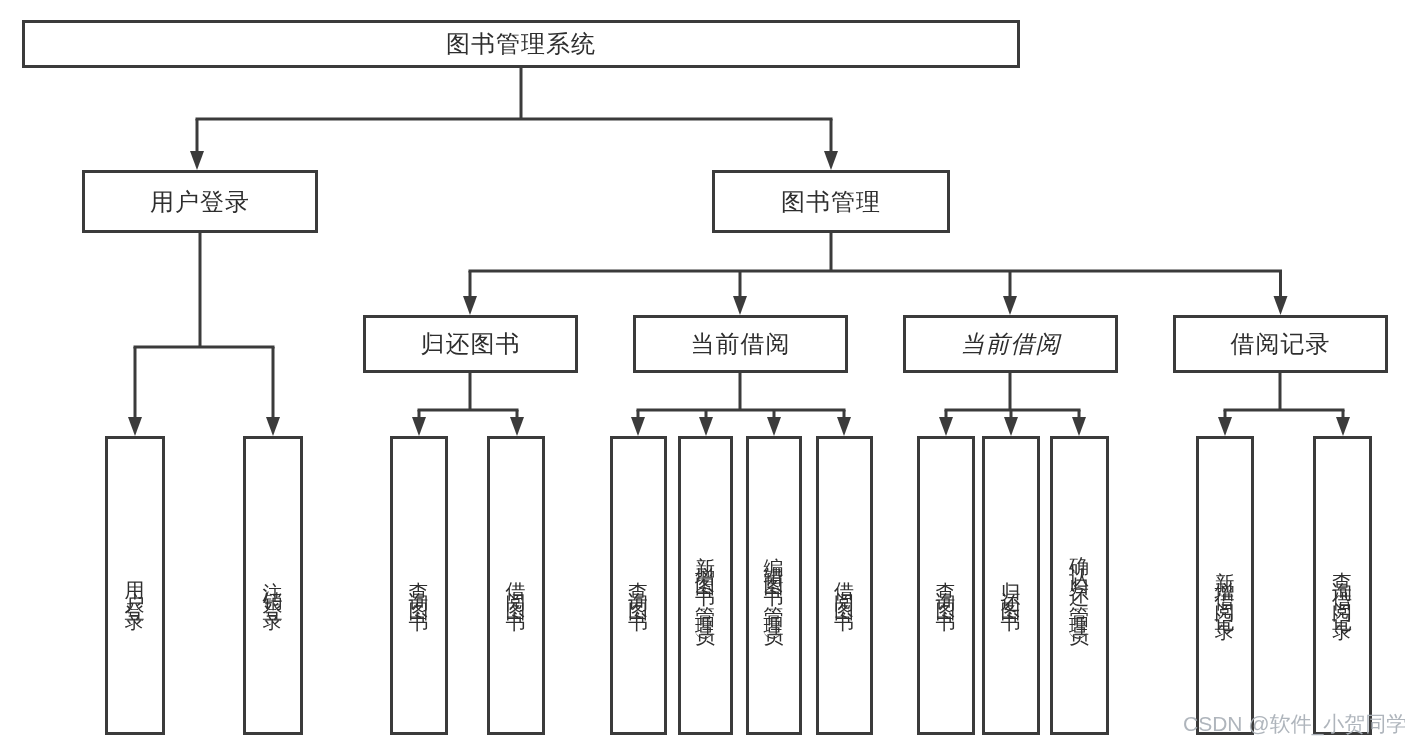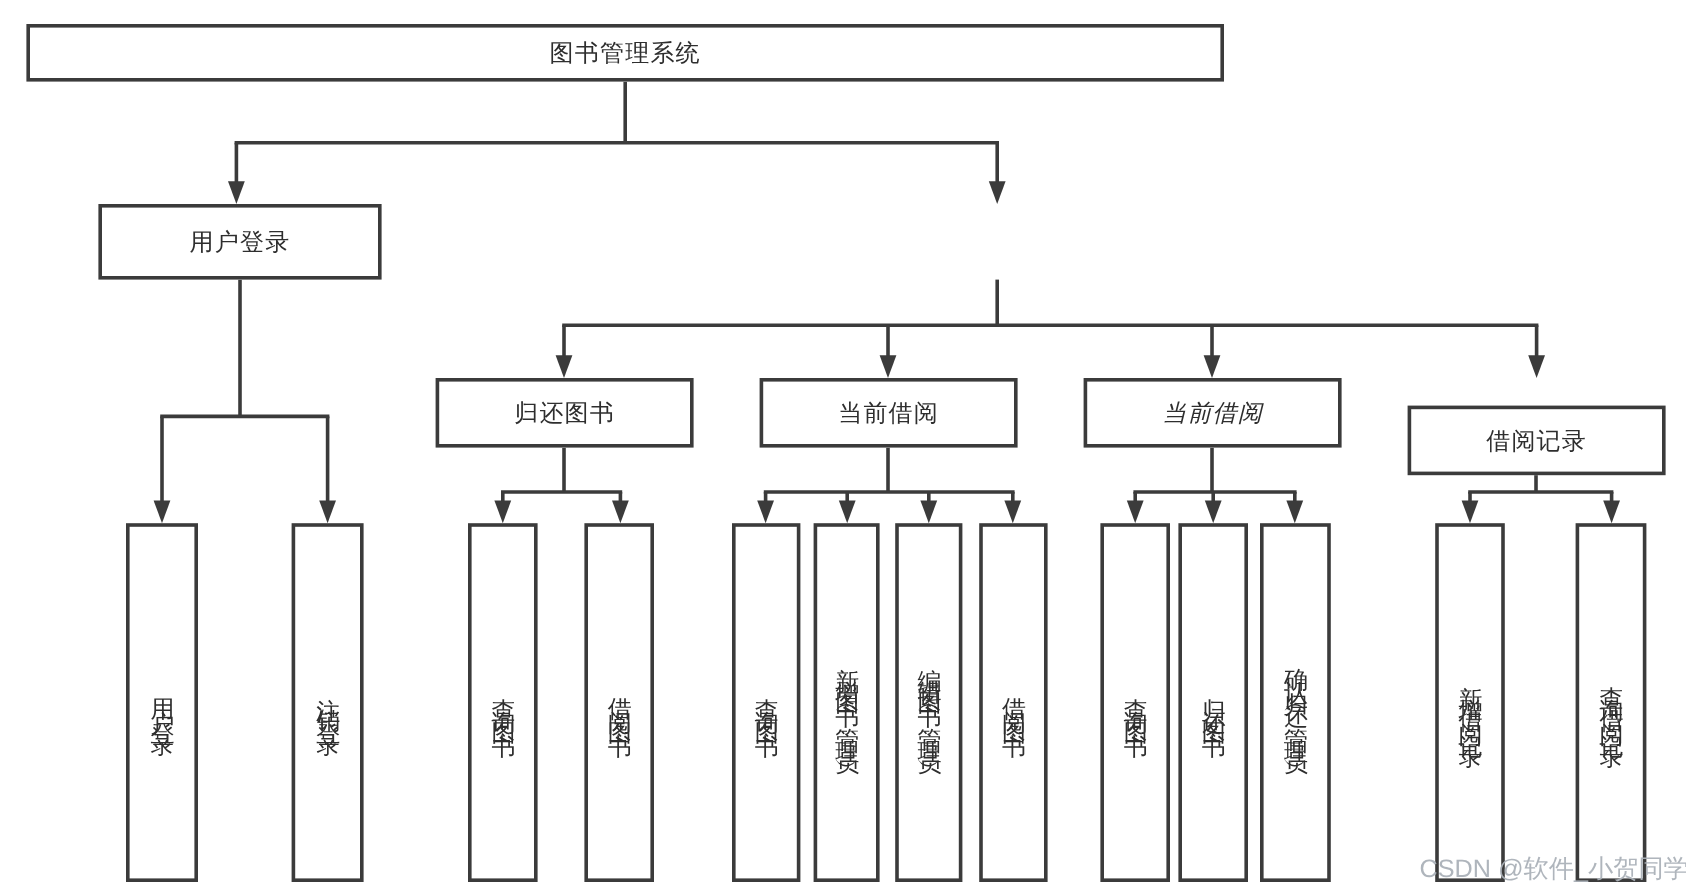--- a/index.html
+++ b/index.html
@@ -14,21 +14,21 @@
     position:absolute;
     box-sizing:border-box;
     border:3px solid #3b3b3b;
     background:#ffffff;
     display:flex;
     align-items:center;
     justify-content:center;
     color:#2e2e2e;
   }
   .hnode span{
-    font-size:20px;
+    font-size:24px;
     letter-spacing:1px;
     white-space:nowrap;
   }
   .vnode span{
     writing-mode:vertical-rl;
     text-orientation:mixed;
     font-size:20px;
     letter-spacing:10px;
     line-height:1;
   }
@@ -116,31 +116,34 @@
     </g>
   </svg>
 
   <div class="node hnode" style="left:22px;top:20px;width:998px;height:48px;">
     <span>图书管理系统</span>
   </div>
 
   <div class="node hnode" style="left:82px;top:170px;width:236px;height:63px;">
     <span>用户登录</span>
   </div>
+  <div class="node hnode" style="left:712px;top:170px;width:238px;height:63px;">
+    <span>图书管理</span>
+  </div>
 
   <div class="node hnode" style="left:363px;top:315px;width:215px;height:58px;">
     <span>归还图书</span>
   </div>
   <div class="node hnode" style="left:633px;top:315px;width:215px;height:58px;">
     <span>当前借阅</span>
   </div>
   <div class="node hnode" style="left:903px;top:315px;width:215px;height:58px;font-style:italic;">
     <span>当前借阅</span>
   </div>
-  <div class="node hnode" style="left:1173px;top:315px;width:215px;height:58px;margin-top:23px;">
+  <div class="node hnode" style="left:1173px;top:315px;width:215px;height:58px;">
     <span>借阅记录</span>
   </div>
 
   <div class="node vnode" style="left:105px;top:436px;width:60px;height:299px;">
     <span>用户登录</span>
   </div>
   <div class="node vnode" style="left:243px;top:436px;width:60px;height:299px;">
     <span>注销登录</span>
   </div>
 

